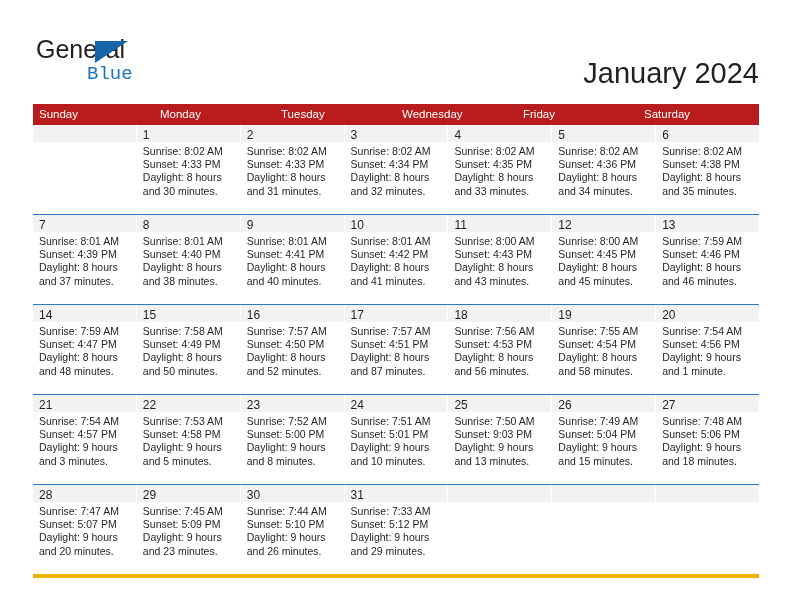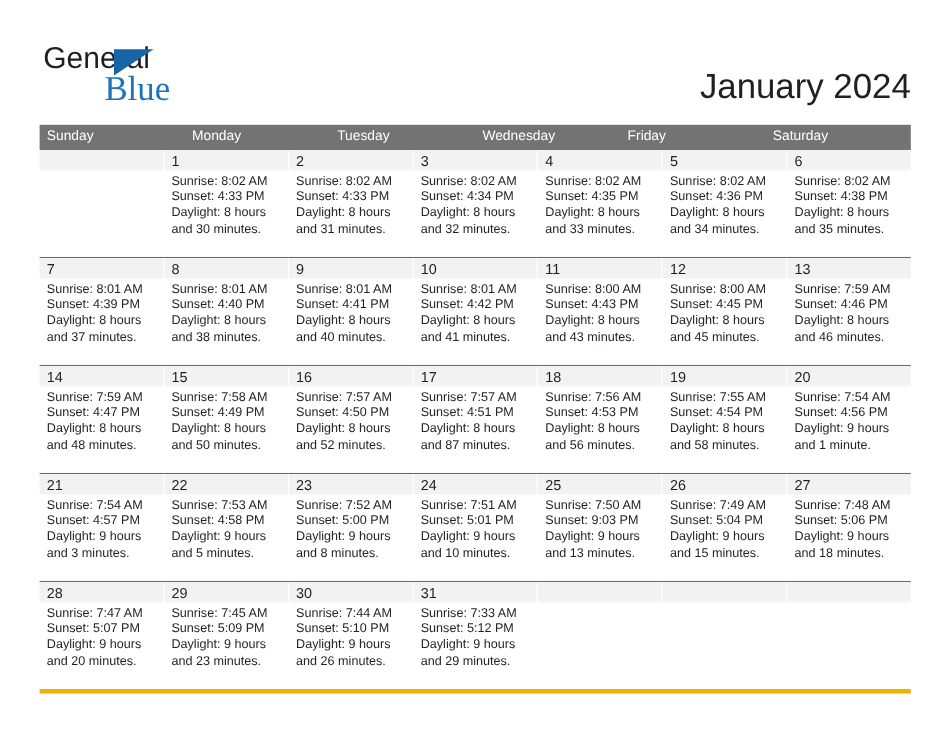--- a/index.html
+++ b/index.html
@@ -52,24 +52,24 @@
     top: 6px;
     width: 0;
     height: 0;
     border-left: 33px solid #1565a8;
     border-bottom: 22px solid transparent;
   }
   .logo-blue {
     position: absolute;
     left: 51px;
     top: 25px;
-    font-size: 29px;
+    font-size: 19px;
     color: #1c75bc;
     line-height: 28px;
-    font-family: Liberation Serif, serif;
+    font-family: Liberation Mono, monospace;
   }
 
   .title-wrap {
     position: absolute;
     right: 0;
     top: 0;
     text-align: right;
   }
   .cal-title {
     font-size: 29px;
@@ -88,21 +88,21 @@
 
   
   .calendar {
     position: absolute;
     left: 33px;
     top: 104px;
     width: 726px;
   }
   .weekdays {
     display: flex;
-    background: #737373;
+    background: #b91c1c;
     height: 21px;
   }
   .weekday {
     flex: 1 1 0;
     color: #ffffff;
     font-size: 11.5px;
     line-height: 21px;
     padding-left: 6px;
     box-sizing: border-box;
     white-space: nowrap;

